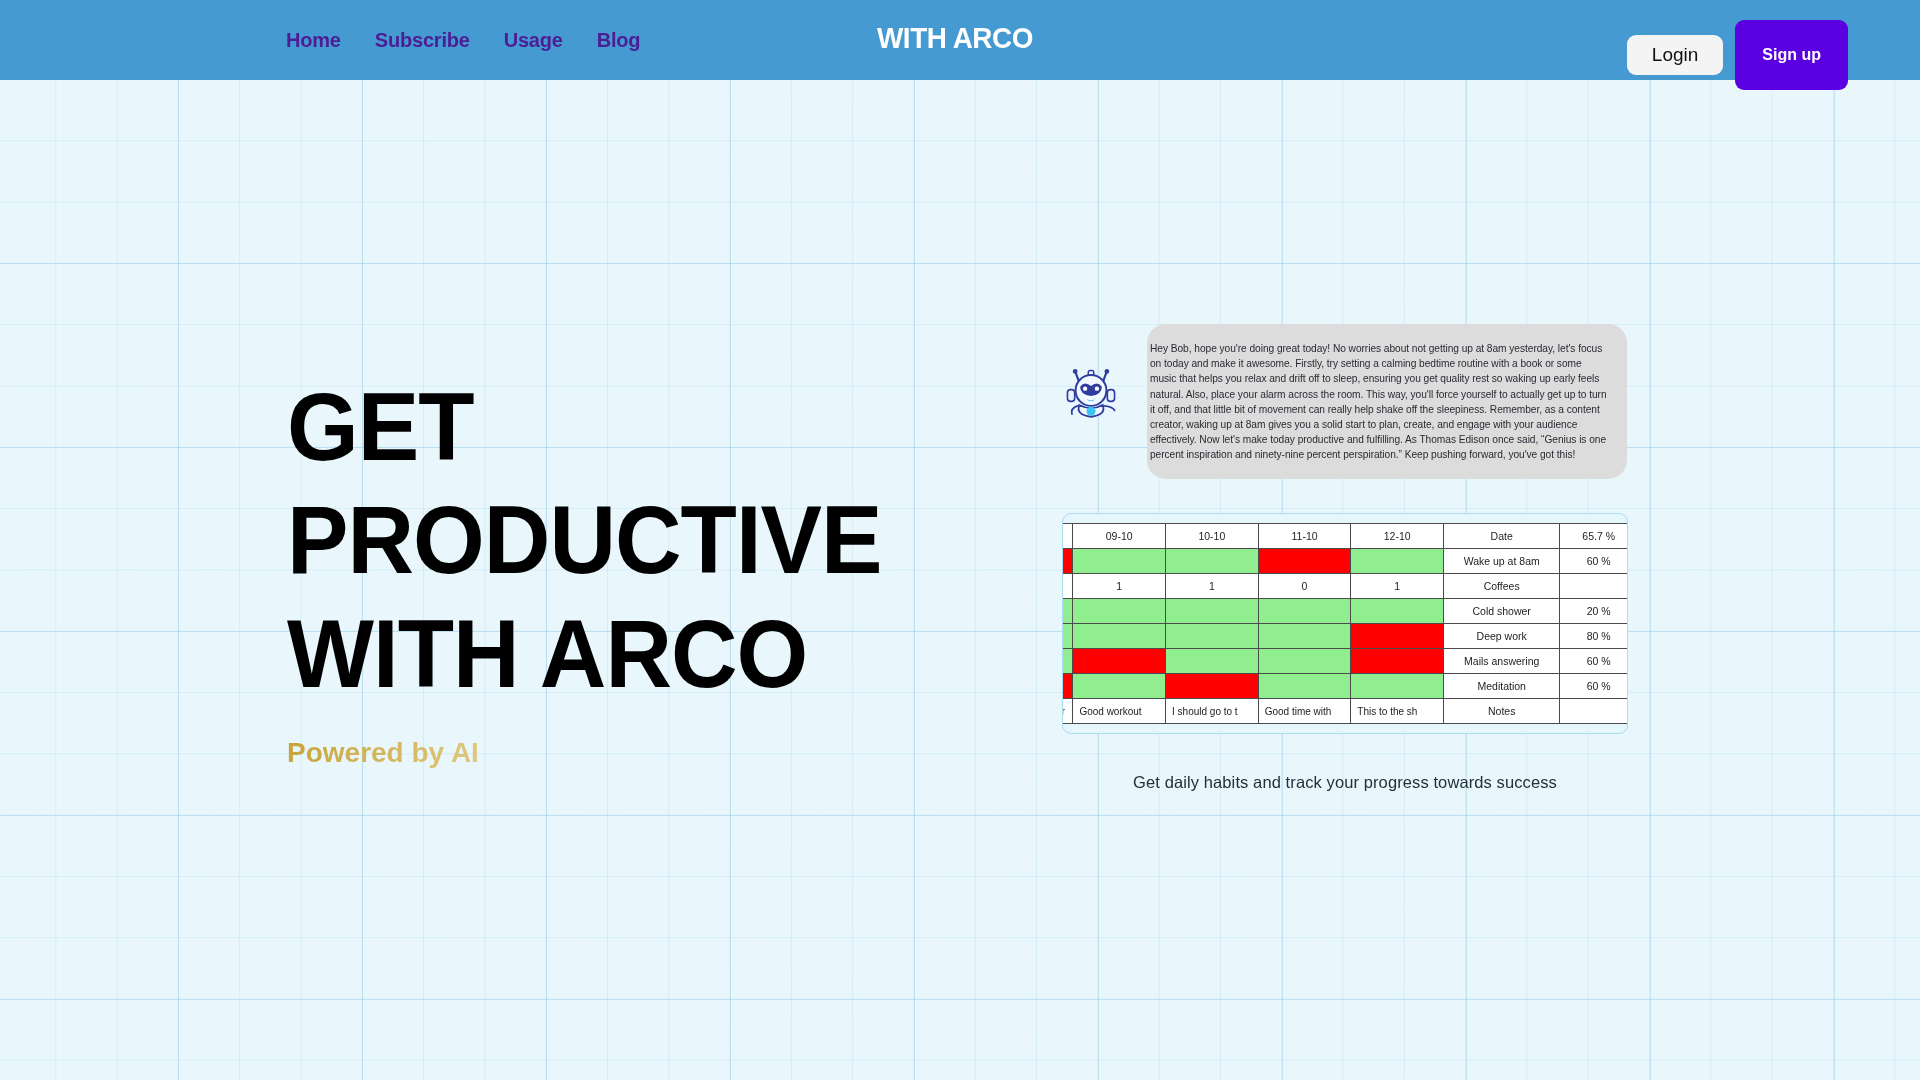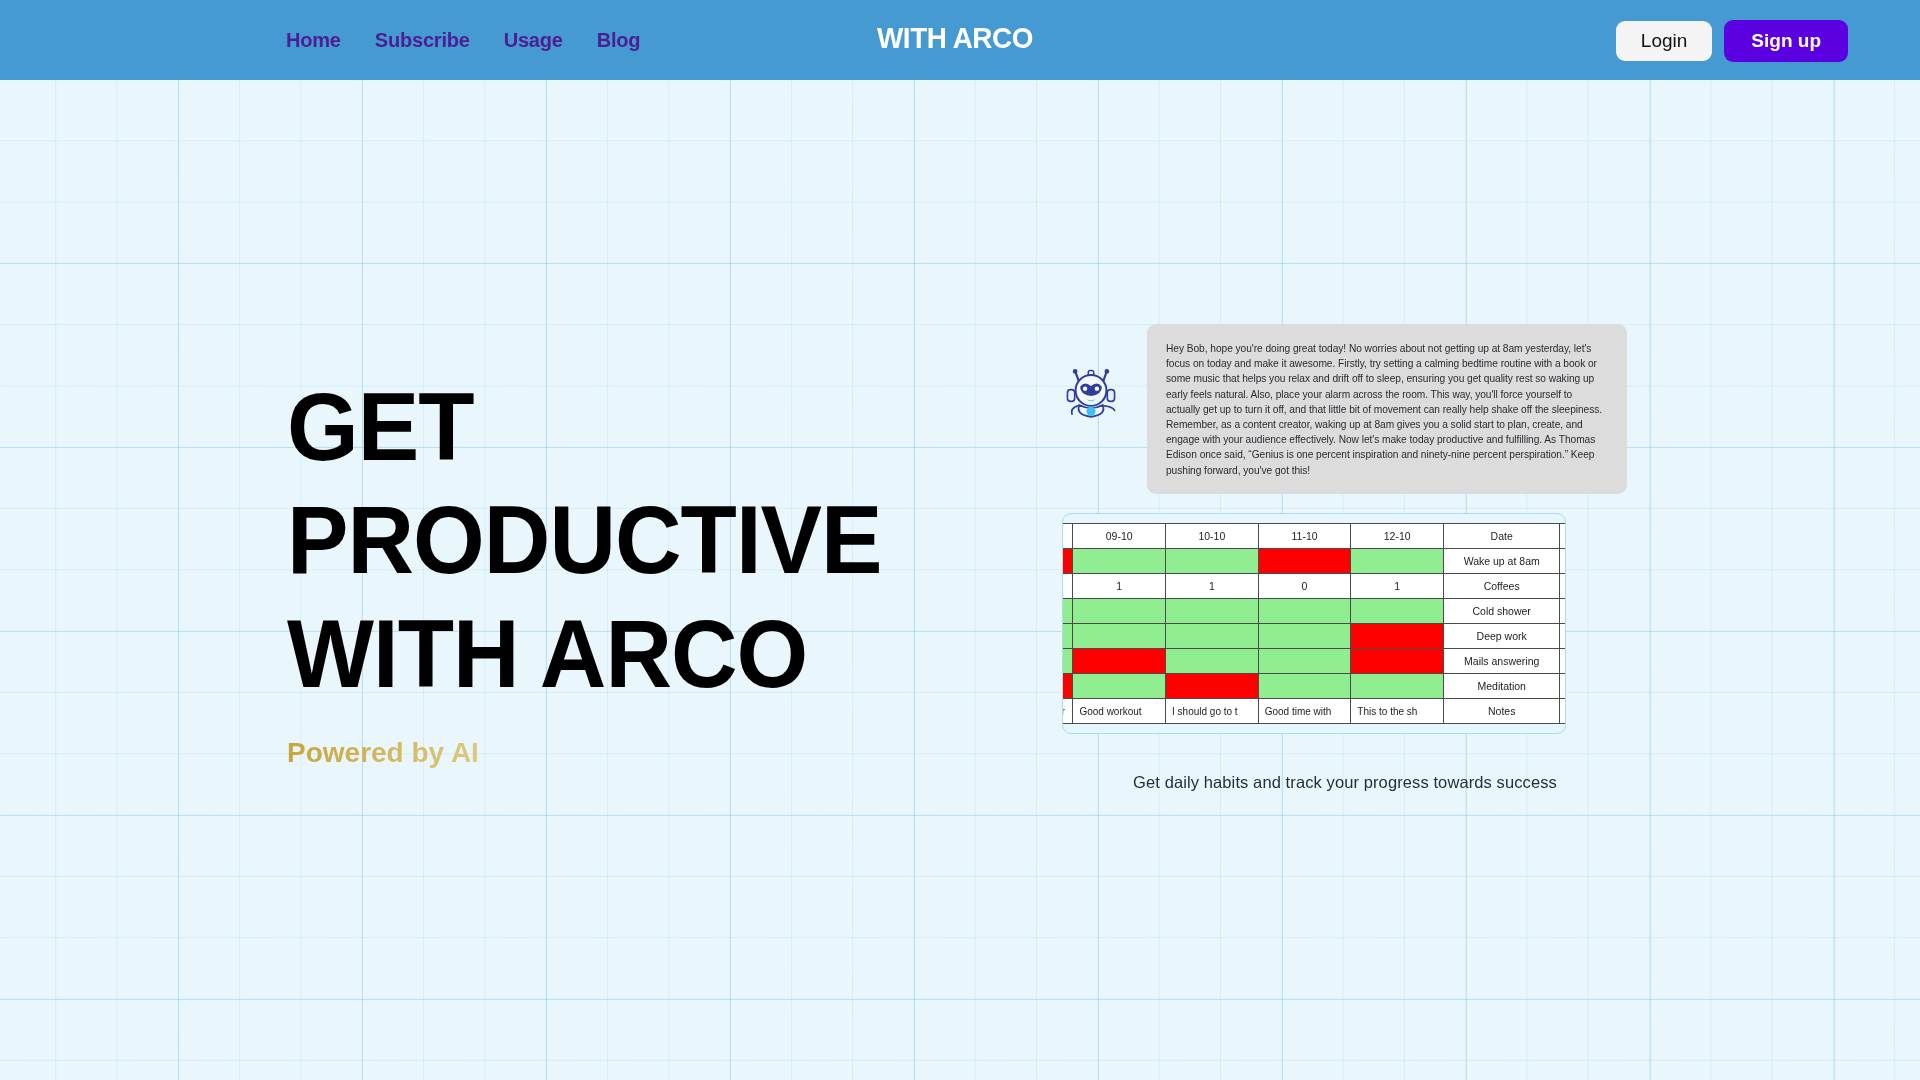--- a/index.html
+++ b/index.html
@@ -91,24 +91,24 @@
     padding: 9px 25px;
     cursor: pointer;
     white-space: nowrap;
   }
 
   #signup-button {
     background: #5b00e0;
     color: #ffffff;
     border: none;
     border-radius: 9px;
-    font-size: 19px;
+    font-size: 16px;
     font-weight: bold;
     font-family: "Liberation Sans", sans-serif;
-    padding: 10px 27px;
+    padding: 26px 27px;
     cursor: pointer;
     white-space: nowrap;
   }
 
   
   #hero-text {
     position: absolute;
     left: 287px;
     top: 370px;
     width: 640px;
@@ -160,38 +160,38 @@
     width: 58px;
     height: 58px;
   }
 
   #chat-bubble {
     position: absolute;
     left: 92px;
     top: 6px;
     width: 480px;
     background: #dcdcdc;
-    border-radius: 9px;
-    padding: 17px 19px 16px 19px;
+    border-radius: 19px;
+    padding: 17px 19px 16px 3px;
   }
 
   #chat-message {
     font-size: 10.2px;
     line-height: 1.49;
     color: #2a2a33;
     text-align: left;
     letter-spacing: -0.05px;
   }
 
   
   #tracker-card {
     position: absolute;
     left: 7px;
     top: 195px;
-    width: 504px;
+    width: 566px;
     background: #e6f6fd;
     border: 1px solid #a8dcf0;
     border-radius: 9px;
     padding: 9px 0 9px 0;
     overflow: hidden;
   }
 
   #tracker-table {
     border-collapse: collapse;
     table-layout: fixed;

